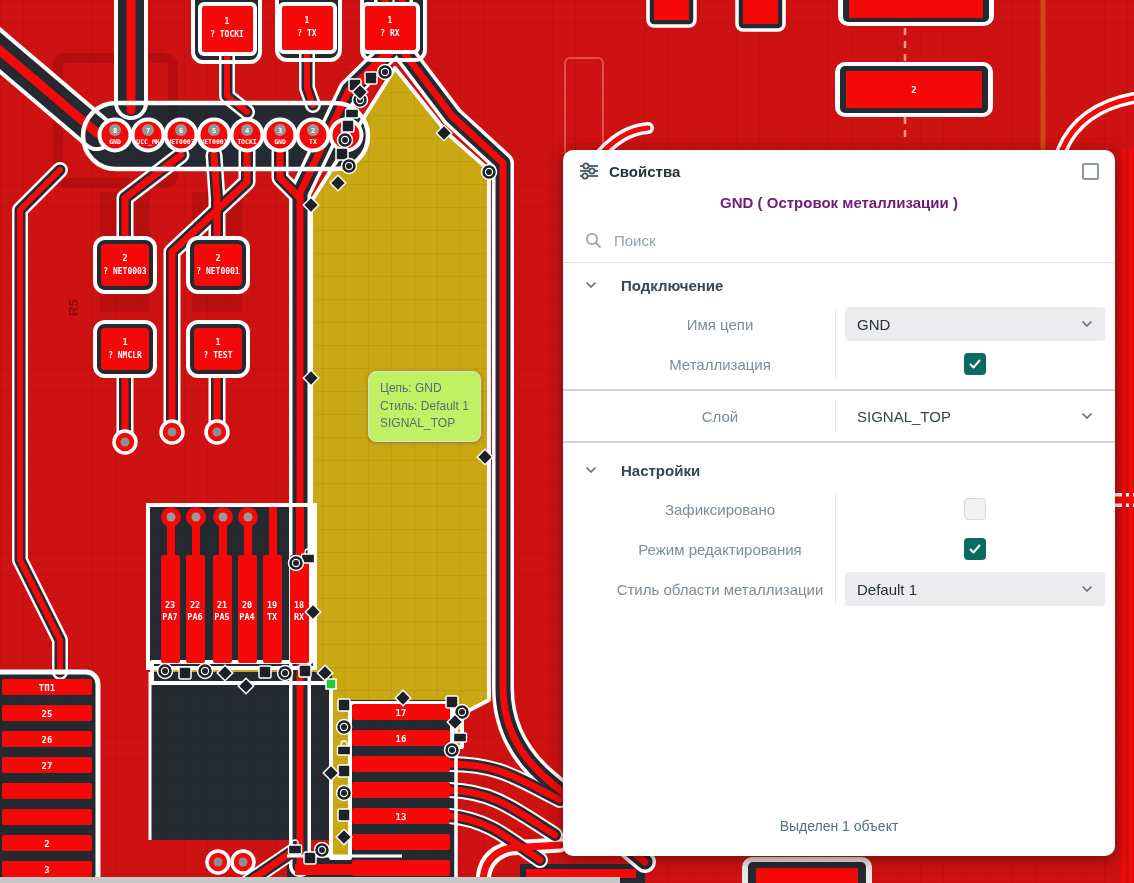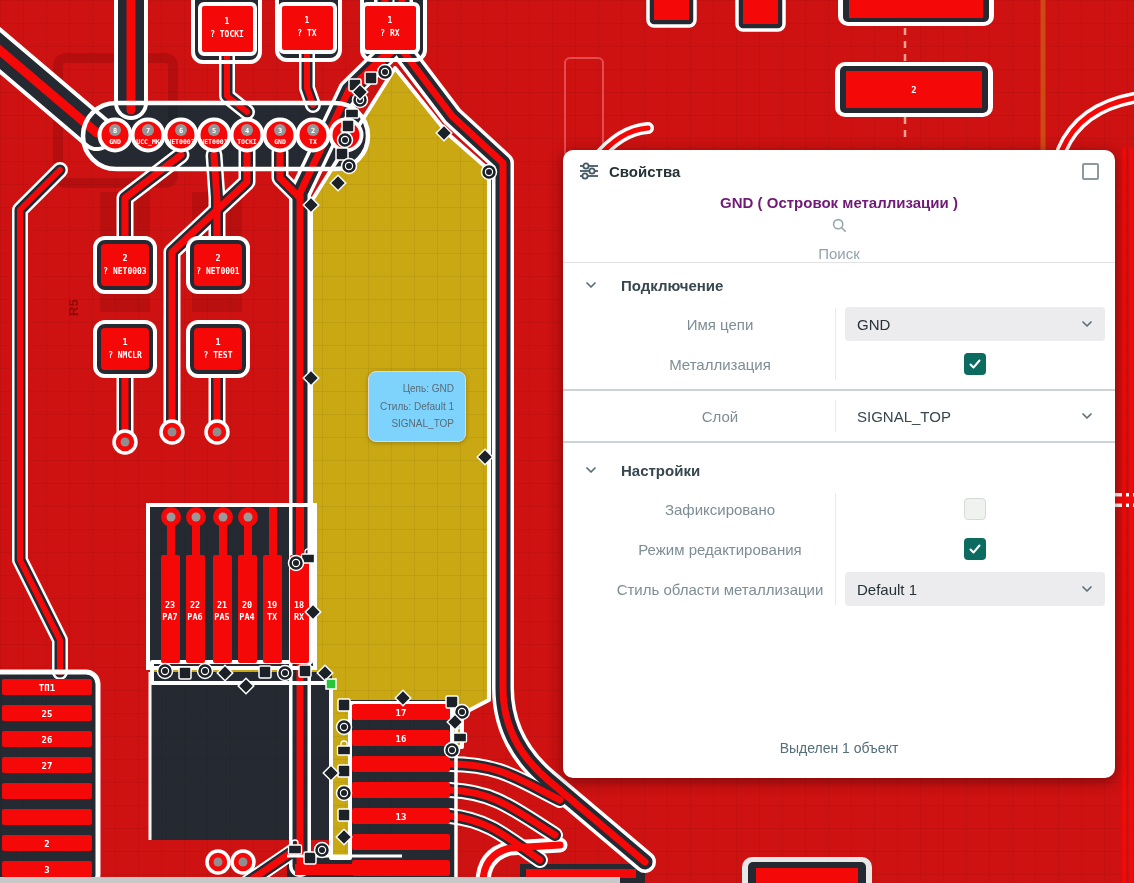--- a/index.html
+++ b/index.html
@@ -4,32 +4,32 @@
 <style>
   html,body{margin:0;padding:0;background:#5a0808;}
   #app{position:relative;width:1134px;height:883px;overflow:hidden;background:#ce1111;
        font-family:"Liberation Sans",sans-serif;}
   #board{position:absolute;left:0;top:0;}
   svg text{font-family:"DejaVu Sans Mono","Liberation Mono",monospace;font-weight:bold;fill:#fff;}
   .t7{font-size:7px}.t6{font-size:6.5px}.t8{font-size:8px}.t85{font-size:8.5px}
   .t9{font-size:9px}
   .silk{font-family:"Liberation Sans",sans-serif;font-size:13px;fill:rgba(40,0,0,.38)}
   
-  #tooltip{position:absolute;left:368px;top:371px;background:#7dd3fc;border:1px solid #dcdcdc;
-    border-radius:8px;padding:8px 11px;font-size:10px;line-height:17.5px;color:#5b6b78;
-    box-shadow:0 1px 4px rgba(0,0,0,.25);white-space:nowrap;z-index:5;text-align:right;}
+  #tooltip{position:absolute;left:368px;top:371px;background:#bef264;border:1px solid #dcdcdc;
+    border-radius:8px;padding:8px 11px;font-size:12px;line-height:17.5px;color:#5b6b78;
+    box-shadow:0 1px 4px rgba(0,0,0,.25);white-space:nowrap;z-index:5;}
   
-  #panel{position:absolute;left:563px;top:150px;width:552px;height:628px;background:#fff;
+  #panel{position:absolute;left:563px;top:150px;width:552px;height:706px;background:#fff;
     border-radius:10px;box-shadow:0 3px 14px rgba(40,0,0,.5);z-index:10;display:flex;
     flex-direction:column;box-sizing:border-box;color:#37474f;}
   .p-header{height:42px;display:flex;align-items:center;padding:0 16px;gap:10px;}
   .p-header .ttl{font-size:15px;font-weight:bold;color:#263238;}
   .dock-sq{margin-left:auto;width:13px;height:13px;border:2px solid #8d99a0;border-radius:2px;cursor:pointer;}
   .obj-title{text-align:center;font-size:15px;font-weight:bold;color:#701a75;height:26px;line-height:22px;}
-  .search{height:44px;display:flex;align-items:center;gap:12px;padding:0 22px;flex-direction:column;}
+  .search{height:44px;display:flex;align-items:center;gap:12px;padding:0 22px;}
   .search .ph{font-size:15px;color:#93a3ac;}
   .hr1{height:1px;background:#e2e2e2;}
   .hr2{height:2px;background:#ccd3d7;margin:5px 0;}
   .sec-h{height:38px;display:flex;align-items:center;gap:22px;padding:0 0 0 20px;margin-top:3px;}
   .sec-h .st{font-size:15px;font-weight:bold;color:#37474f;}
   .rows{position:relative;}
   .rows::before{content:"";position:absolute;left:272px;top:4px;bottom:4px;width:1px;background:#e9e9ef;}
   .row{height:40px;display:flex;align-items:center;}
   .row .lbl{width:230px;padding-left:42px;font-size:15px;color:#7d8d96;text-align:center;}
   .val{width:280px;display:flex;align-items:center;box-sizing:border-box;}

